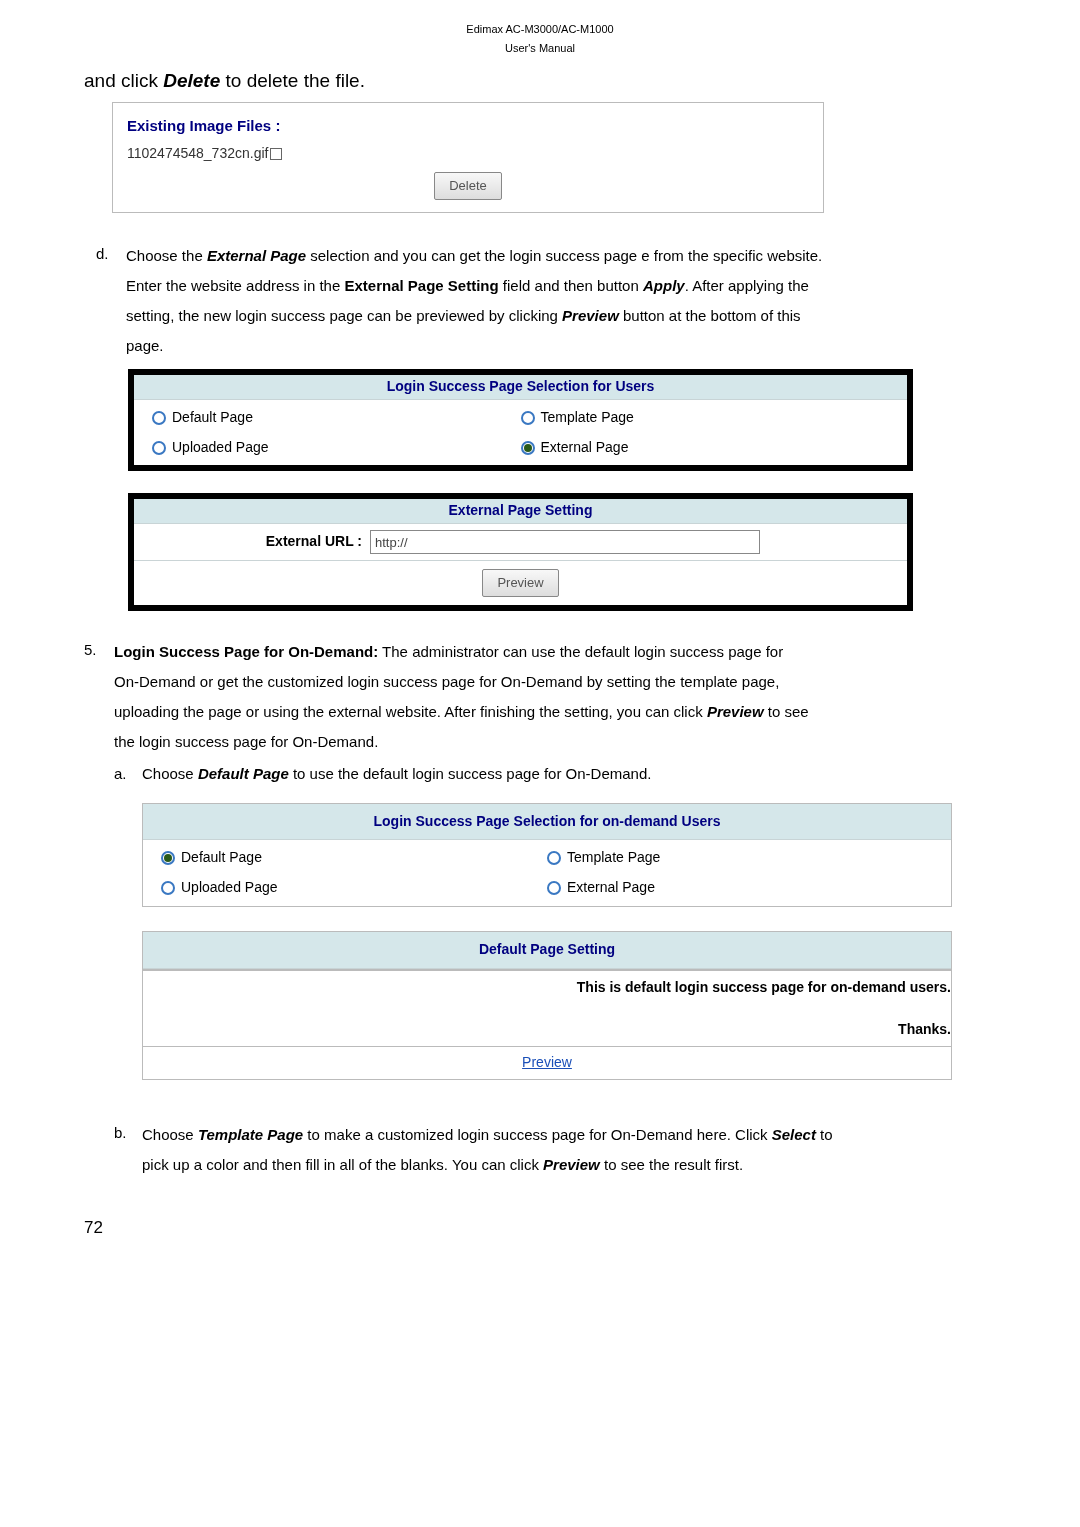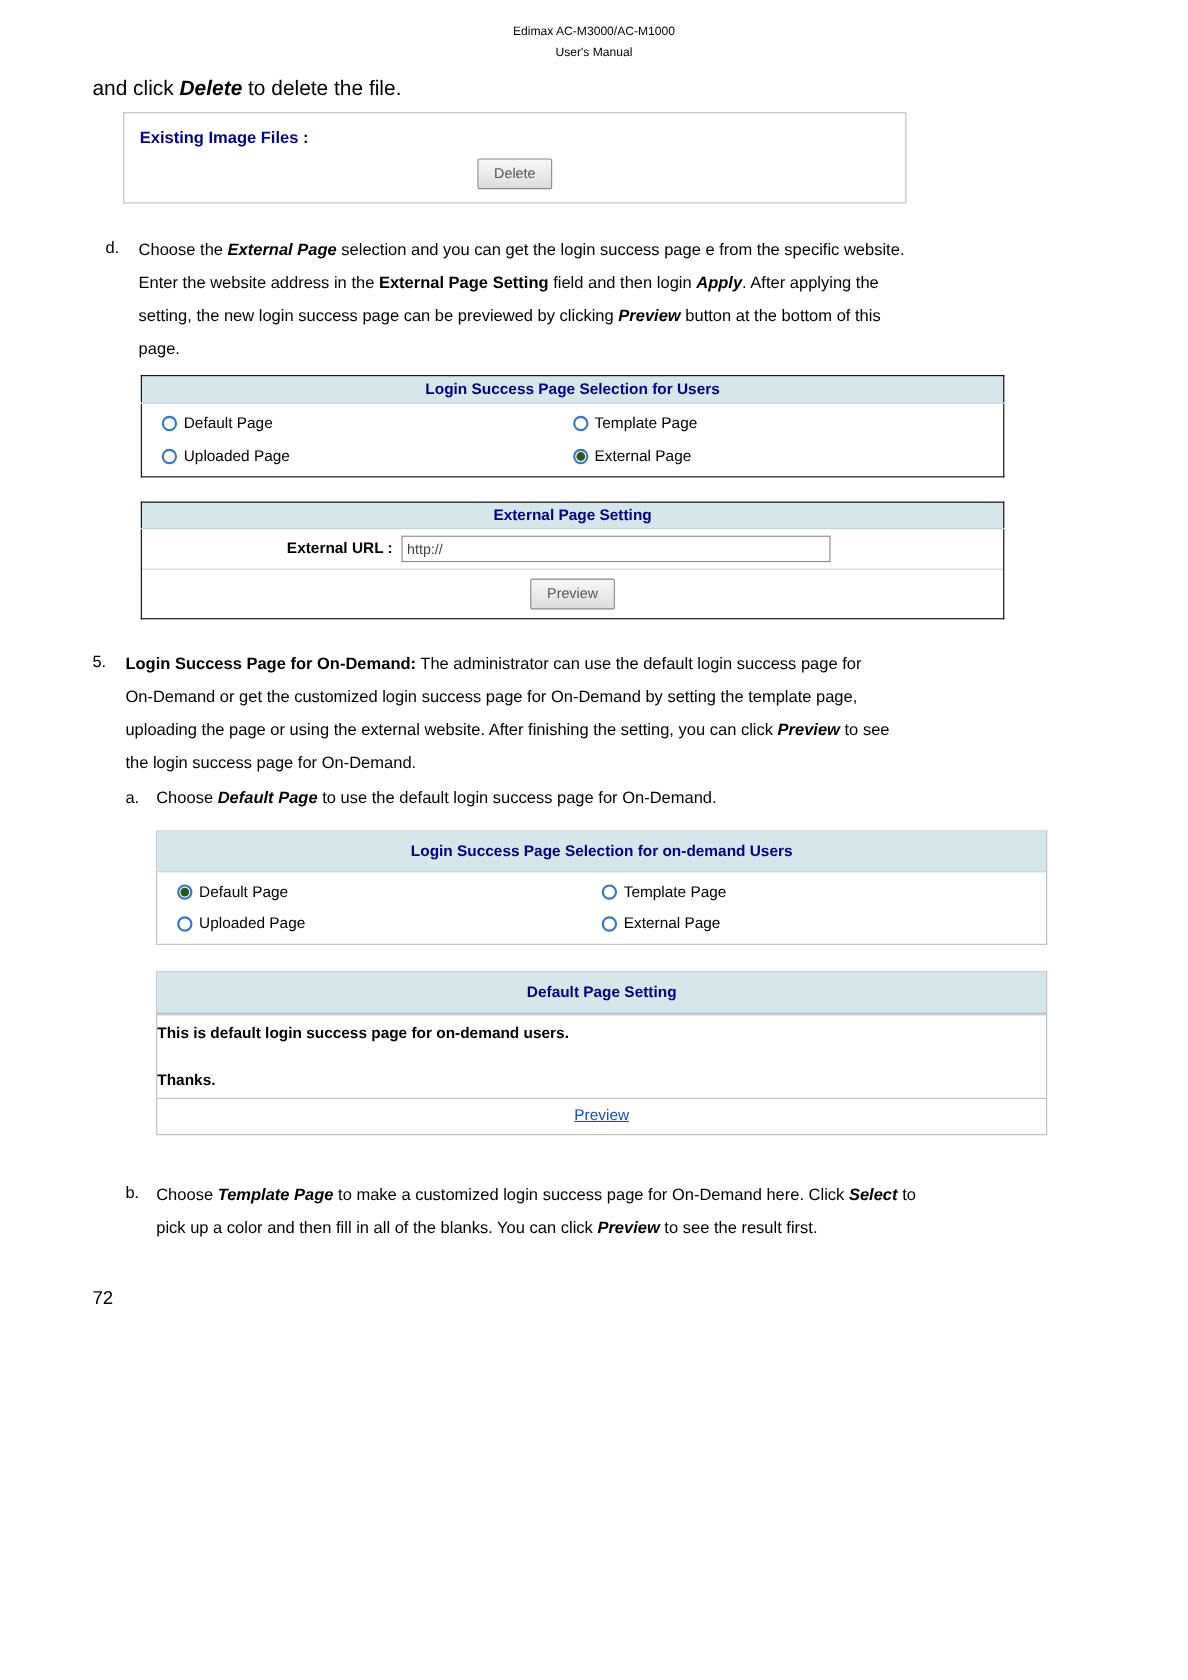--- a/index.html
+++ b/index.html
@@ -54,21 +54,21 @@
     cursor: pointer;
   }
   .btn-center { text-align: center; margin-top: 6px; }
   .step-d { display: flex; margin-left: 12px; margin-bottom: 8px; }
   .step-d .marker { width: 30px; flex-shrink: 0; }
   .step-d .content { flex: 1; line-height: 2.0; }
   .panel {
     width: 785px;
     margin-left: 44px;
     border-collapse: collapse;
-    border: 1px solid #000000;
+    border: 6px solid #000000;
     margin-bottom: 22px;
   }
   .panel td { padding: 0; }
   .panel-head {
     background: #d5e7ea;
     text-align: center;
     font-weight: bold;
     color: #000080;
     font-size: 14px;
     padding: 6px 0;
@@ -135,21 +135,21 @@
   .sub-a { display: flex; margin-left: 30px; margin-top: 4px; }
   .sub-a .marker { width: 28px; flex-shrink: 0; }
   .panel2 {
     width: 810px;
     margin-left: 58px;
     margin-top: 16px;
     border-collapse: collapse;
   }
   .border-box { border: 1px solid #bbb; }
   .info-box {
-    text-align: left;
+    text-align: right;
     font-weight: bold;
     font-size: 14px;
     padding: 6px 0;
     line-height: 1.5;
     border-top: 1px solid #bbb;
     border-left: 1px solid #bbb;
     border-right: 1px solid #bbb;
   }
   .preview-link-row {
     text-align: center;
@@ -174,30 +174,33 @@
   <span>Edimax  AC-M3000/AC-M1000</span><br>
   <span>User's  Manual</span>
 </div>
 
 <div class="intro">
   <span>and click </span><b><i><span>Delete</span></i></b><span> to delete the file.</span>
 </div>
 
 <div class="file-box">
   <div class="file-title">Existing Image Files :</div>
+  <div class="file-row">
+    <span>1102474548_732cn.gif</span><span class="checkbox-box"></span>
+  </div>
   <div class="btn-center">
     <span class="btn">Delete</span>
   </div>
 </div>
 
 <div class="step-d">
   <div class="marker">d.</div>
   <div class="content">
     <span>Choose the </span><b><i><span>External Page</span></i></b><span> selection and you can get the login success page e from the specific website.</span><br>
-    <span>Enter the website address in the </span><b><span>External Page Setting</span></b><span> field and then login </span><b><i><span>Apply</span></i></b><span>. After applying the</span><br>
+    <span>Enter the website address in the </span><b><span>External Page Setting</span></b><span> field and then button </span><b><i><span>Apply</span></i></b><span>. After applying the</span><br>
     <span>setting, the new login success page can be previewed by clicking </span><b><i><span>Preview</span></i></b><span> button at the bottom of this</span><br>
     <span>page.</span>
   </div>
 </div>
 
 <table class="panel">
   <tbody>
       <tr>
         <td class="panel-head">Login Success Page Selection for Users</td>
       </tr>

